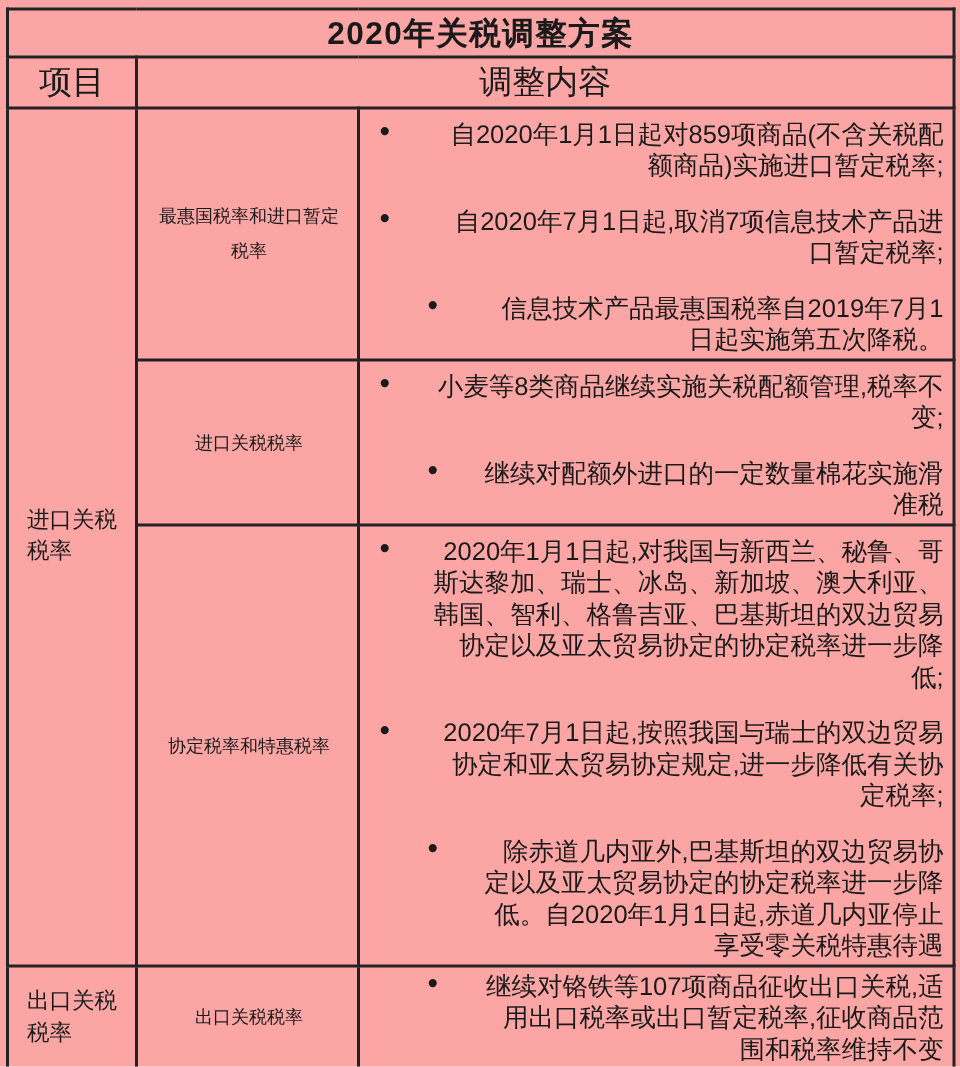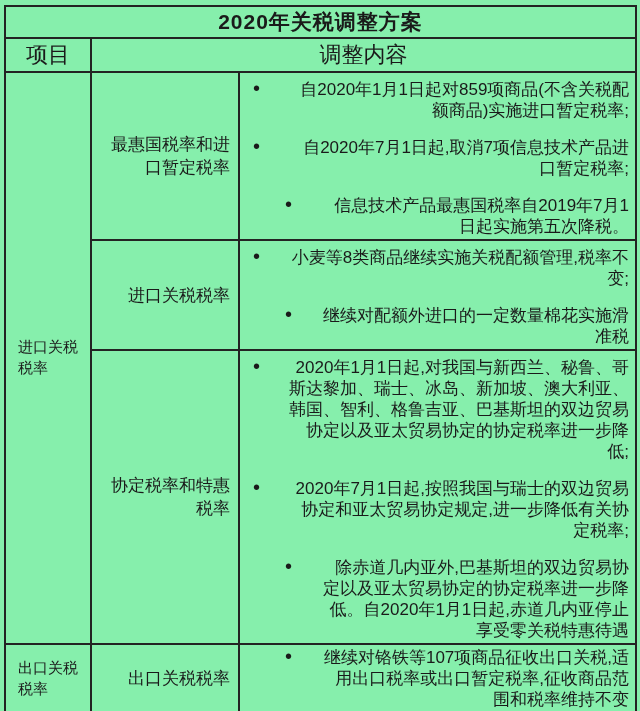--- a/index.html
+++ b/index.html
@@ -7,21 +7,21 @@
     padding: 0;
     background: #ffffff;
     font-family: "Liberation Sans", "DejaVu Sans", sans-serif;
     color: #1a1a1a;
   }
   .page {
     width: 640px;
     height: 711px;
     box-sizing: border-box;
     padding: 5px 4px;
-    background: #86efac;
+    background: #fca5a5;
   }
   table.tariff {
     width: 631px;
     border-collapse: collapse;
     table-layout: fixed;
   }
   table.tariff td {
     border: 2px solid #232323;
     box-sizing: border-box;
   }
@@ -42,23 +42,23 @@
   td.cat-cell {
     vertical-align: middle;
     text-align: left;
     padding: 2px 4px 2px 12px;
     font-size: 15px;
     line-height: 21px;
     font-family: Liberation Serif, serif;
   }
   td.sub-cell {
     vertical-align: middle;
-    text-align: right;
+    text-align: center;
     padding: 2px 8px 2px 10px;
-    font-size: 17px;
+    font-size: 12px;
     line-height: 23px;
   }
   td.content-cell {
     vertical-align: top;
     padding: 6px 6px 2px 0;
     font-size: 17px;
     line-height: 21px;
   }
   td.content-cell.tight {
     padding-top: 2px;

